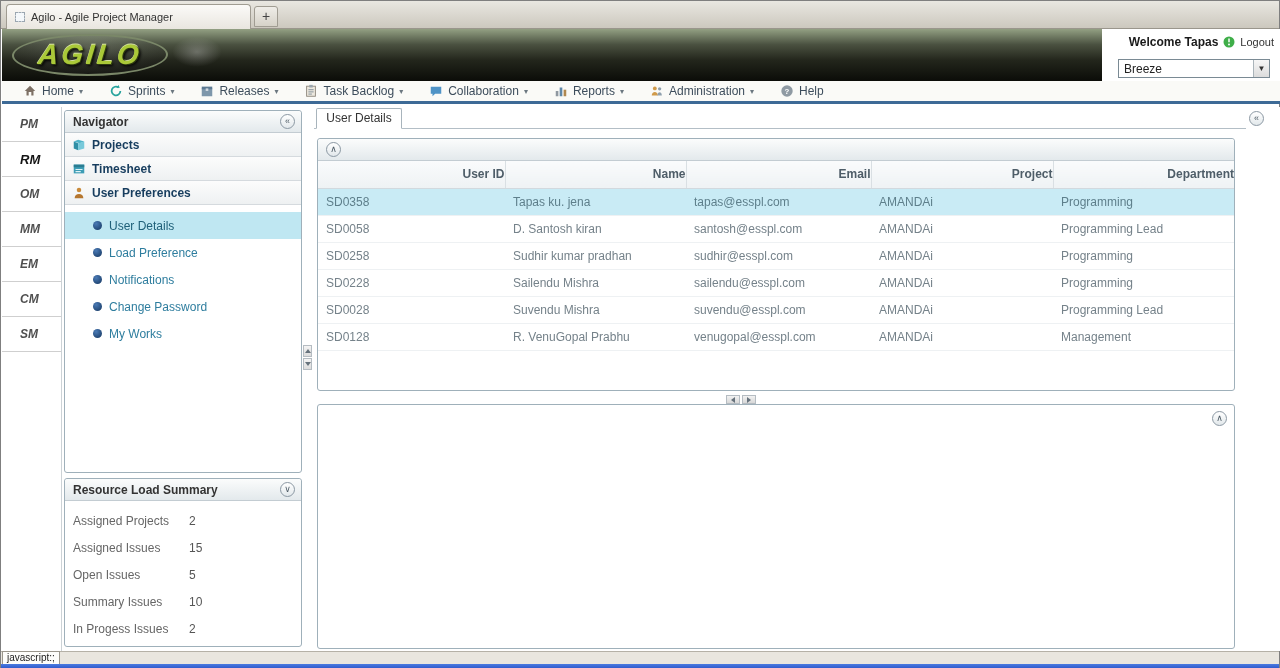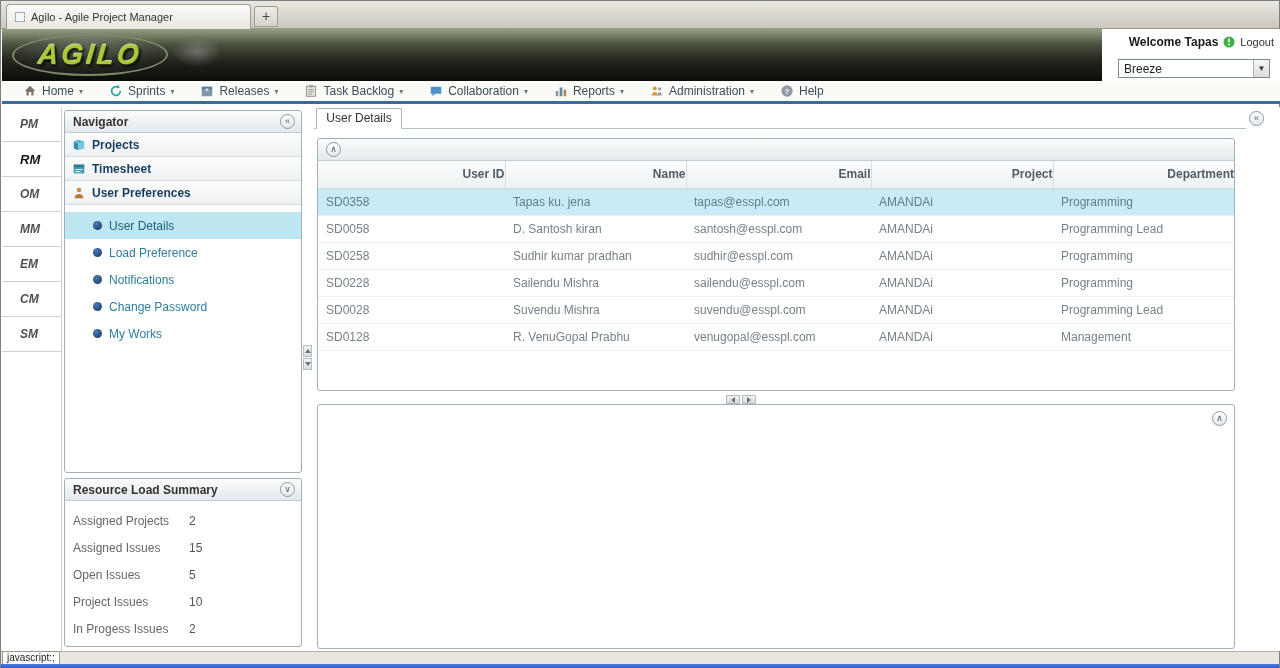--- a/index.html
+++ b/index.html
@@ -336,21 +336,21 @@
           </div>
           <div class="res-row">
             <span class="res-label">Assigned Issues</span>
             <span class="res-value">15</span>
           </div>
           <div class="res-row">
             <span class="res-label">Open Issues</span>
             <span class="res-value">5</span>
           </div>
           <div class="res-row">
-            <span class="res-label">Project Issues</span>
+            <span class="res-label">Summary Issues</span>
             <span class="res-value">10</span>
           </div>
           <div class="res-row">
             <span class="res-label">In Progess Issues</span>
             <span class="res-value">2</span>
           </div>
         </div>
       </div>
     </div>
 

